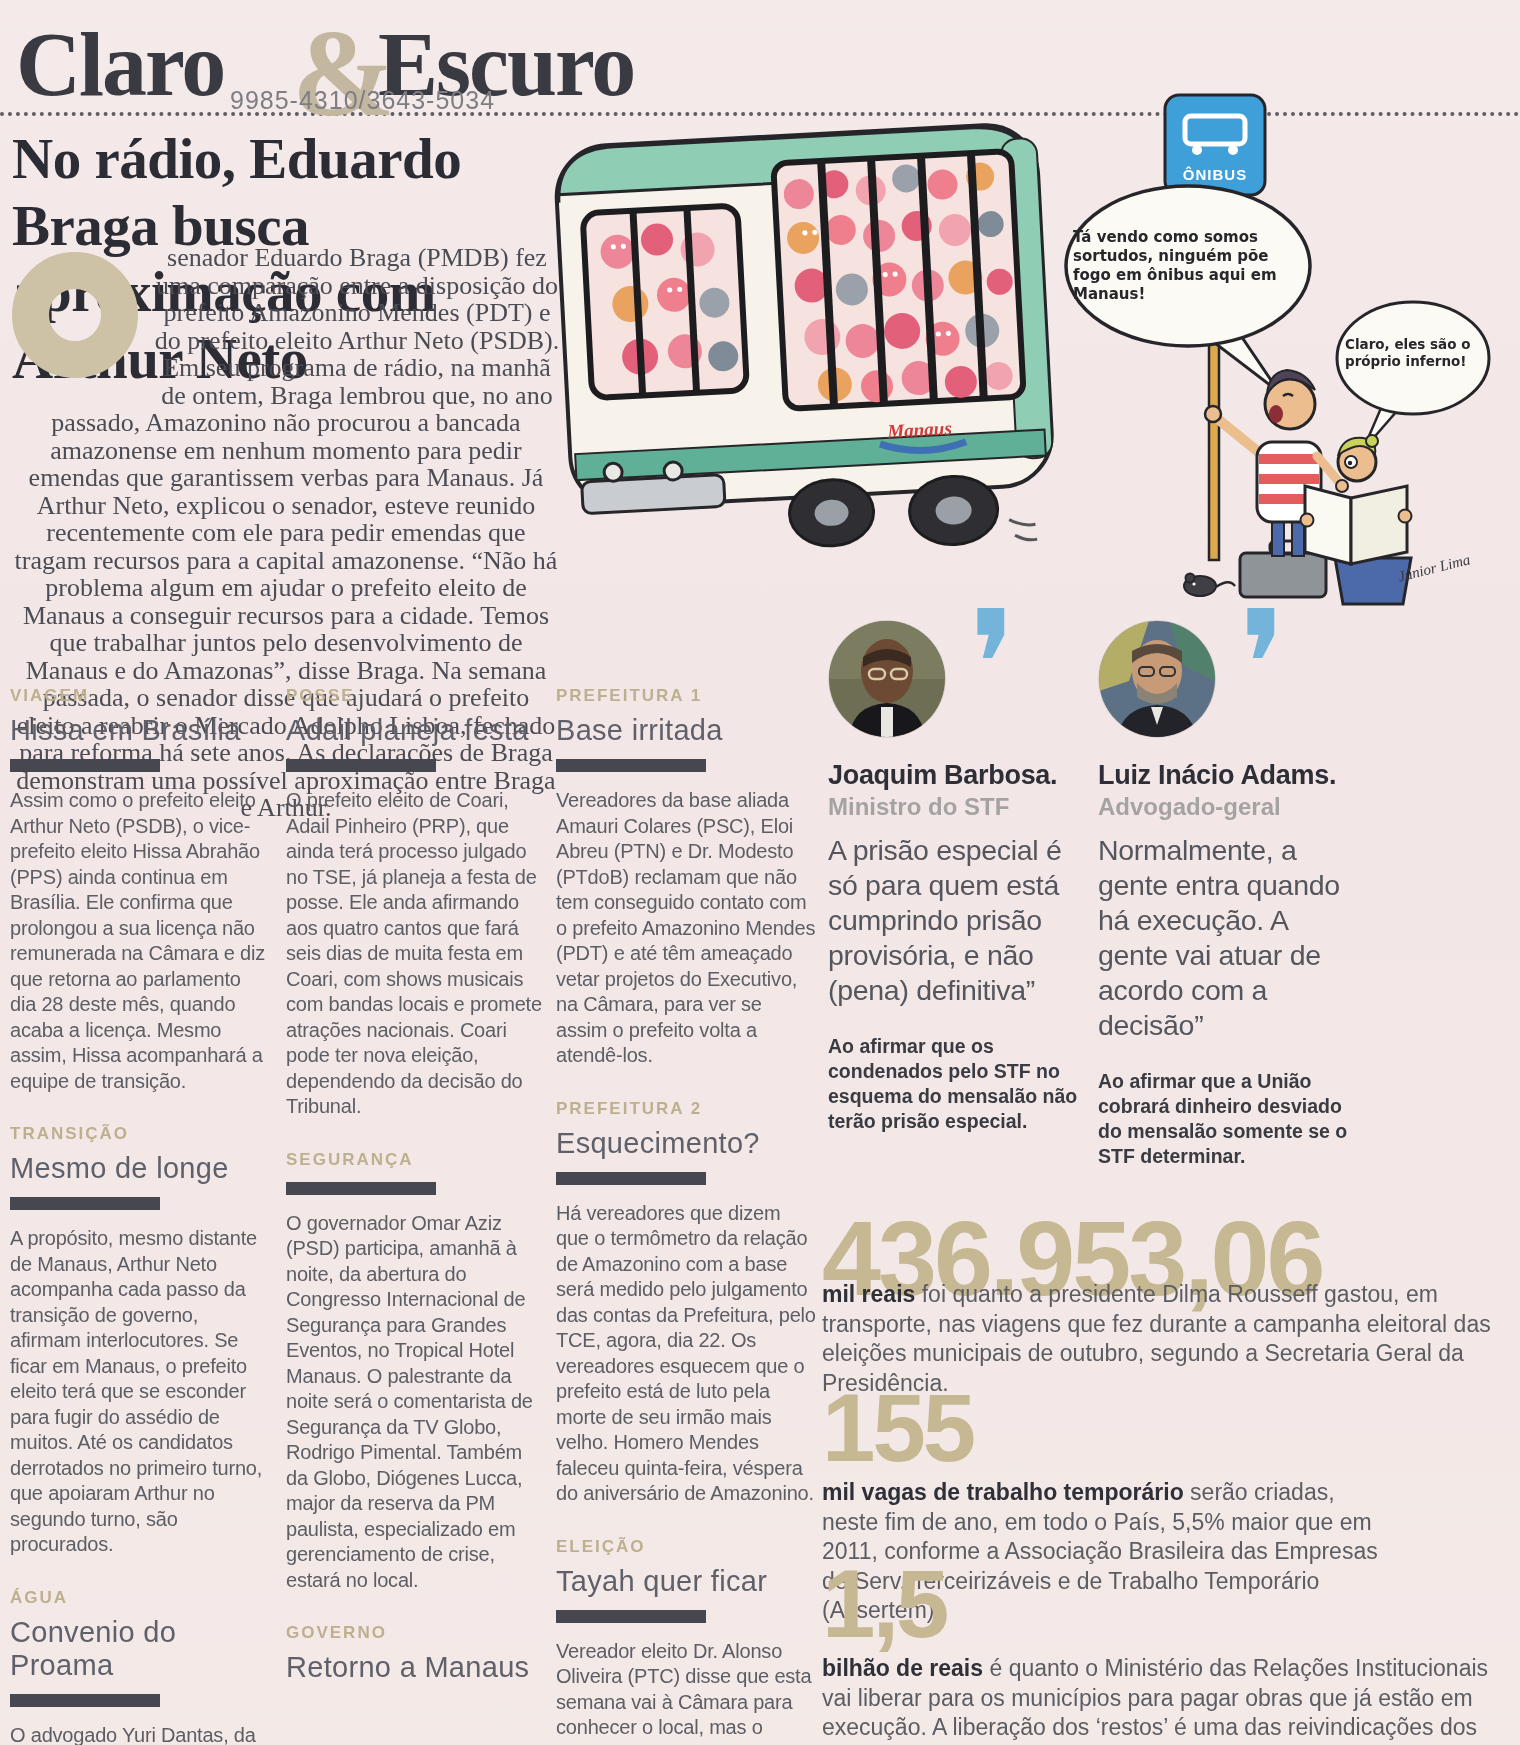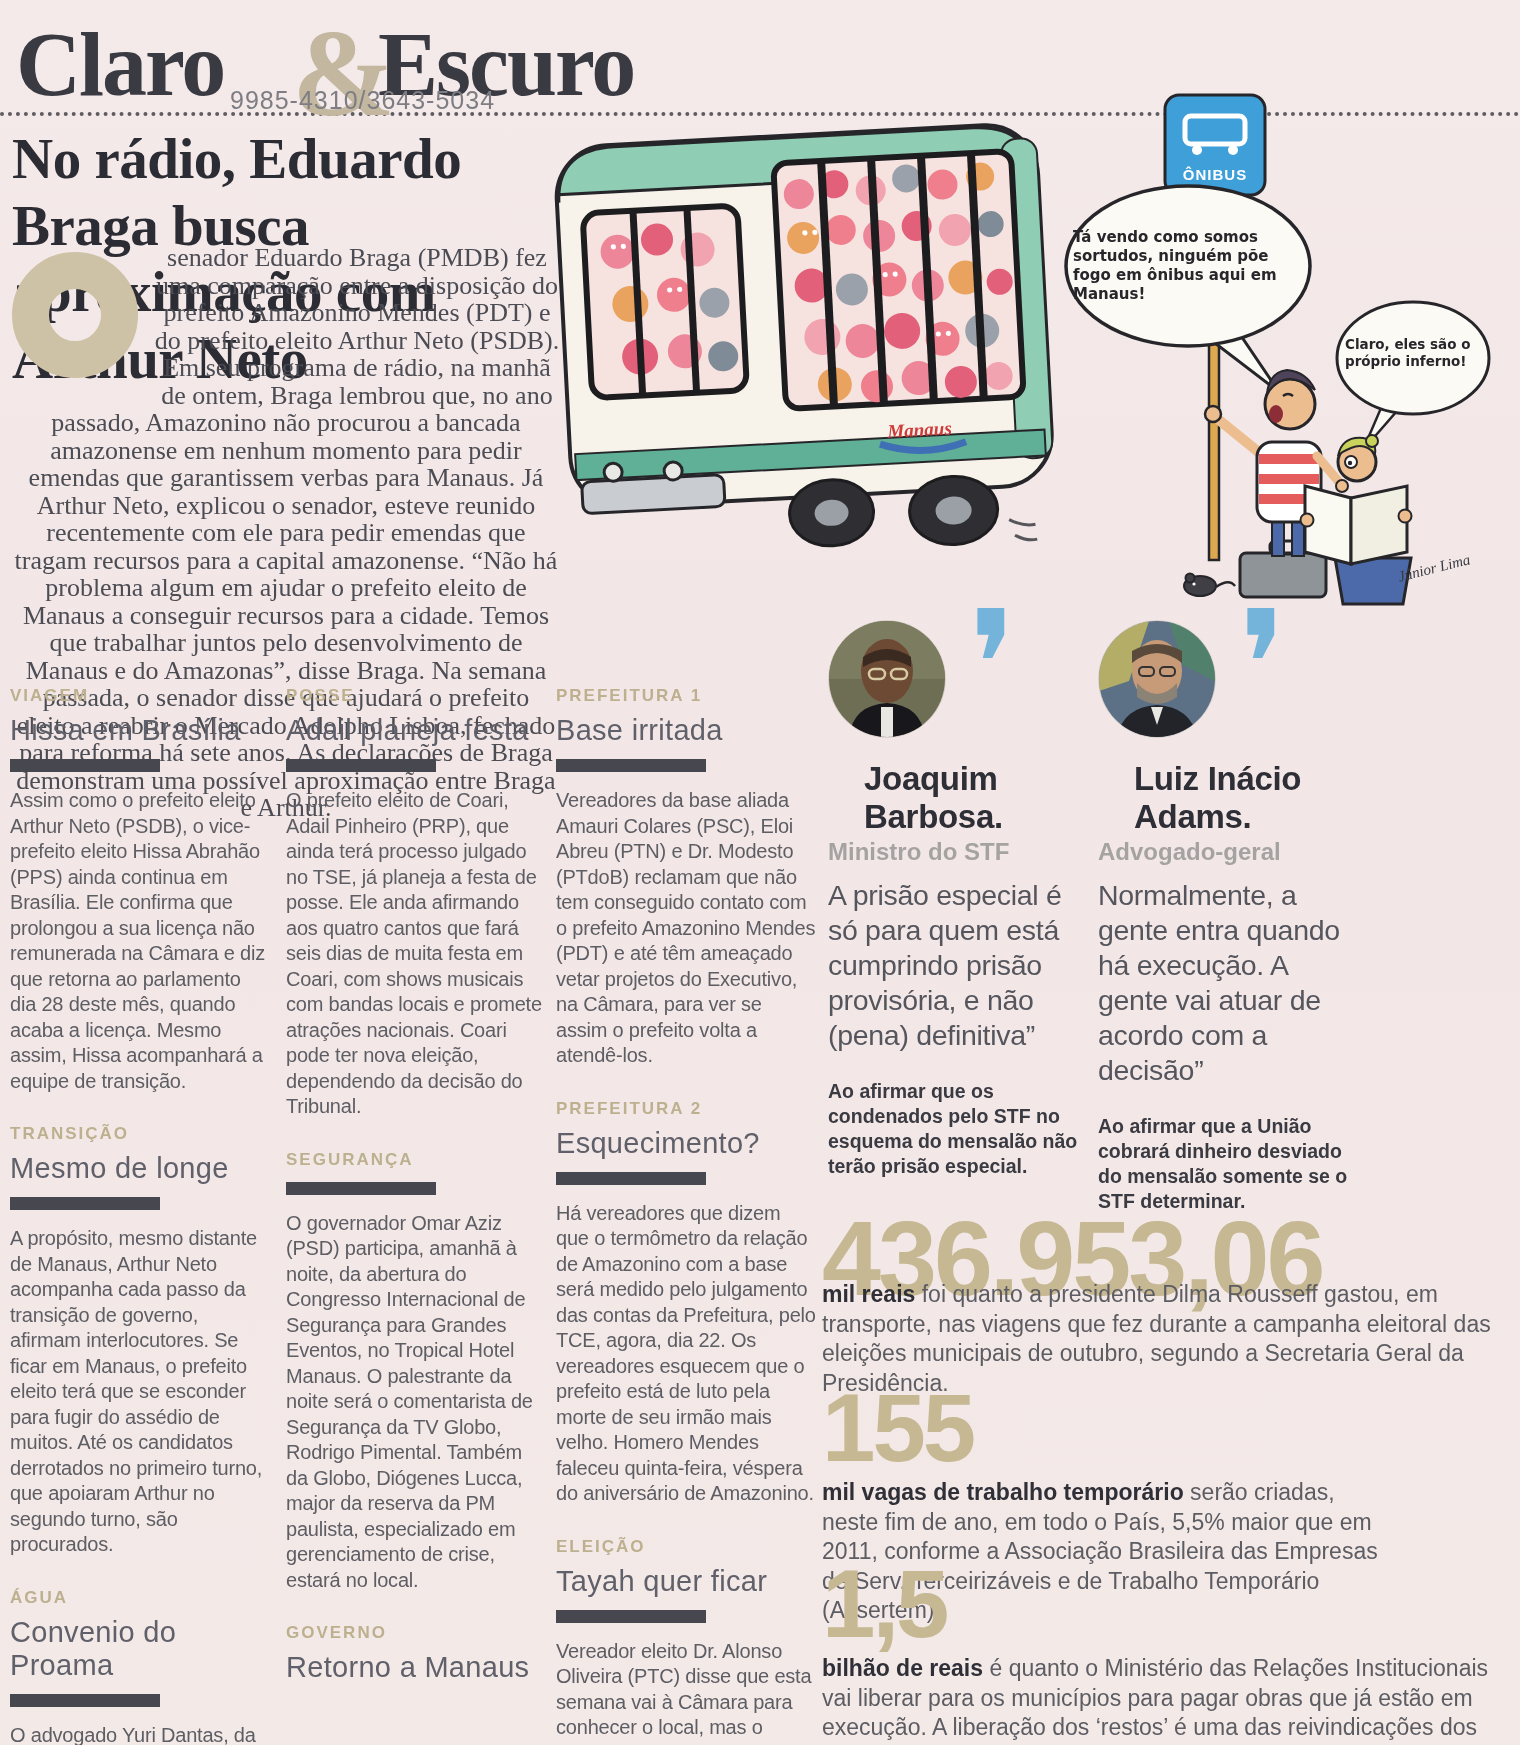--- a/index.html
+++ b/index.html
@@ -29,21 +29,21 @@
   .kicker{font-size:17px;font-weight:bold;letter-spacing:2px;color:#bdb08f;text-transform:uppercase;}
   .brief-title{font-size:29px;color:#60606a;letter-spacing:.3px;margin-top:8px;font-weight:400;}
   .brief-bar{width:150px;height:13px;background:#47474f;margin:12px 0 16px 0;}
   .brief-body{font-size:20px;line-height:25.5px;color:#5d5d64;letter-spacing:-0.2px;}
 
   
   .q-photo{width:116px;height:116px;border-radius:50%;overflow:hidden;display:inline-block;
            vertical-align:top;border:1px solid #d8cfc9;}
   .q-glyph{display:inline-block;font-size:150px;line-height:90px;color:#74b3da;
            vertical-align:top;margin-left:18px;font-family:"DejaVu Sans",sans-serif;}
-  .q-name{font-size:33px;font-weight:bold;color:#2e2e37;margin-top:22px;letter-spacing:-0.3px;margin-left:36px;}
+  .q-name{font-size:27px;font-weight:bold;color:#2e2e37;margin-top:22px;letter-spacing:-0.3px;}
   .q-role{font-size:24px;font-weight:bold;color:#a5a3a2;margin-top:2px;}
   .q-text{font-size:28.5px;line-height:35px;color:#55555d;margin-top:12px;letter-spacing:-0.3px;}
   .q-note{font-size:19.5px;line-height:25px;font-weight:bold;color:#3a3a42;margin-top:26px;}
 
   
   .big-num{font-weight:bold;color:#c6b892;line-height:.95;letter-spacing:-3px;
            font-family:"Liberation Sans","DejaVu Sans",sans-serif;}
   .num-text{font-size:23px;line-height:29.5px;color:#5c5c63;}
   .num-text b{color:#2f2f38;}
 

